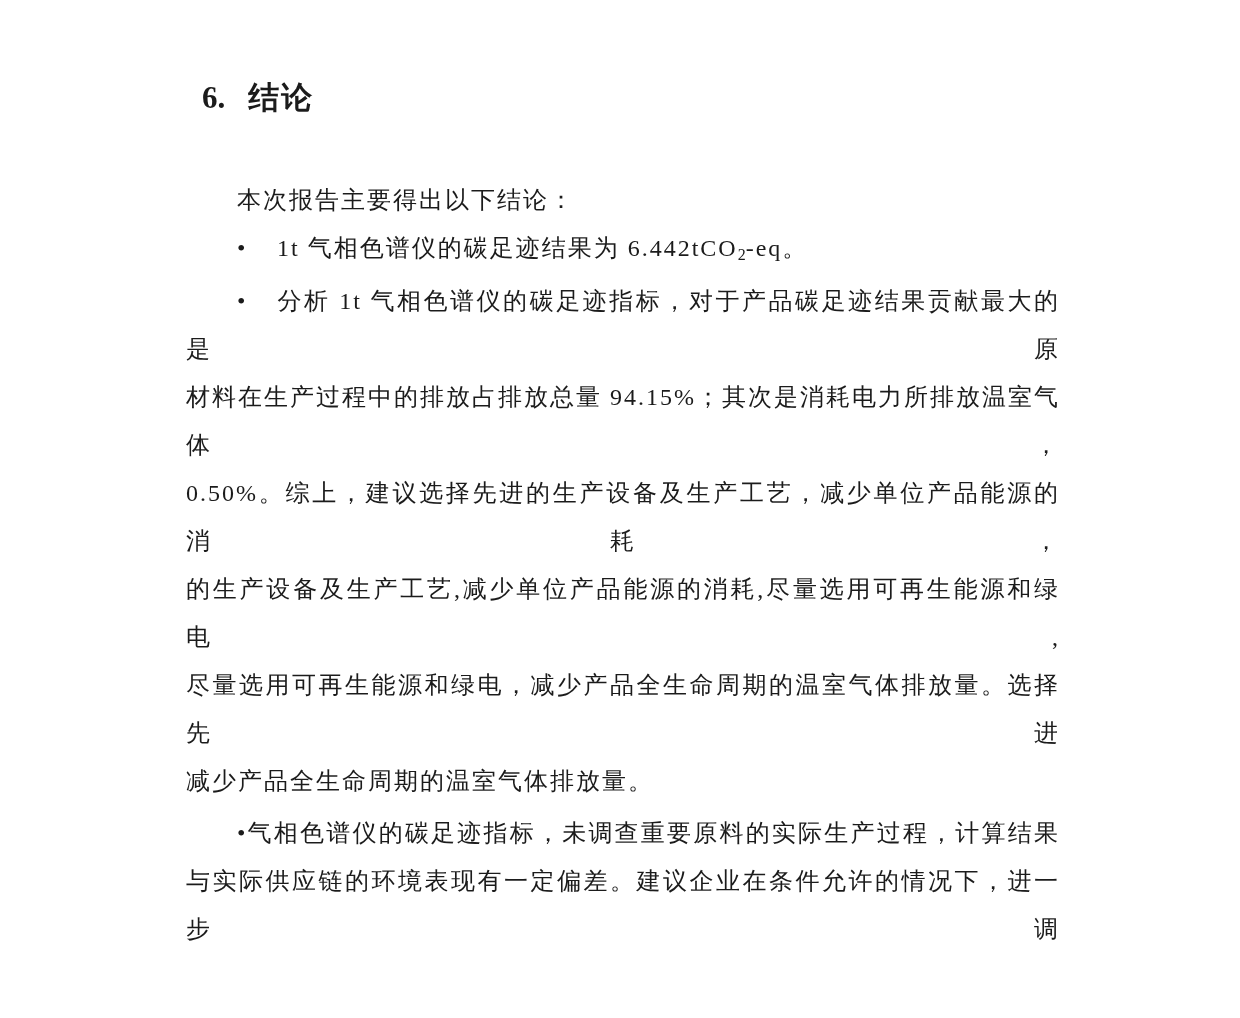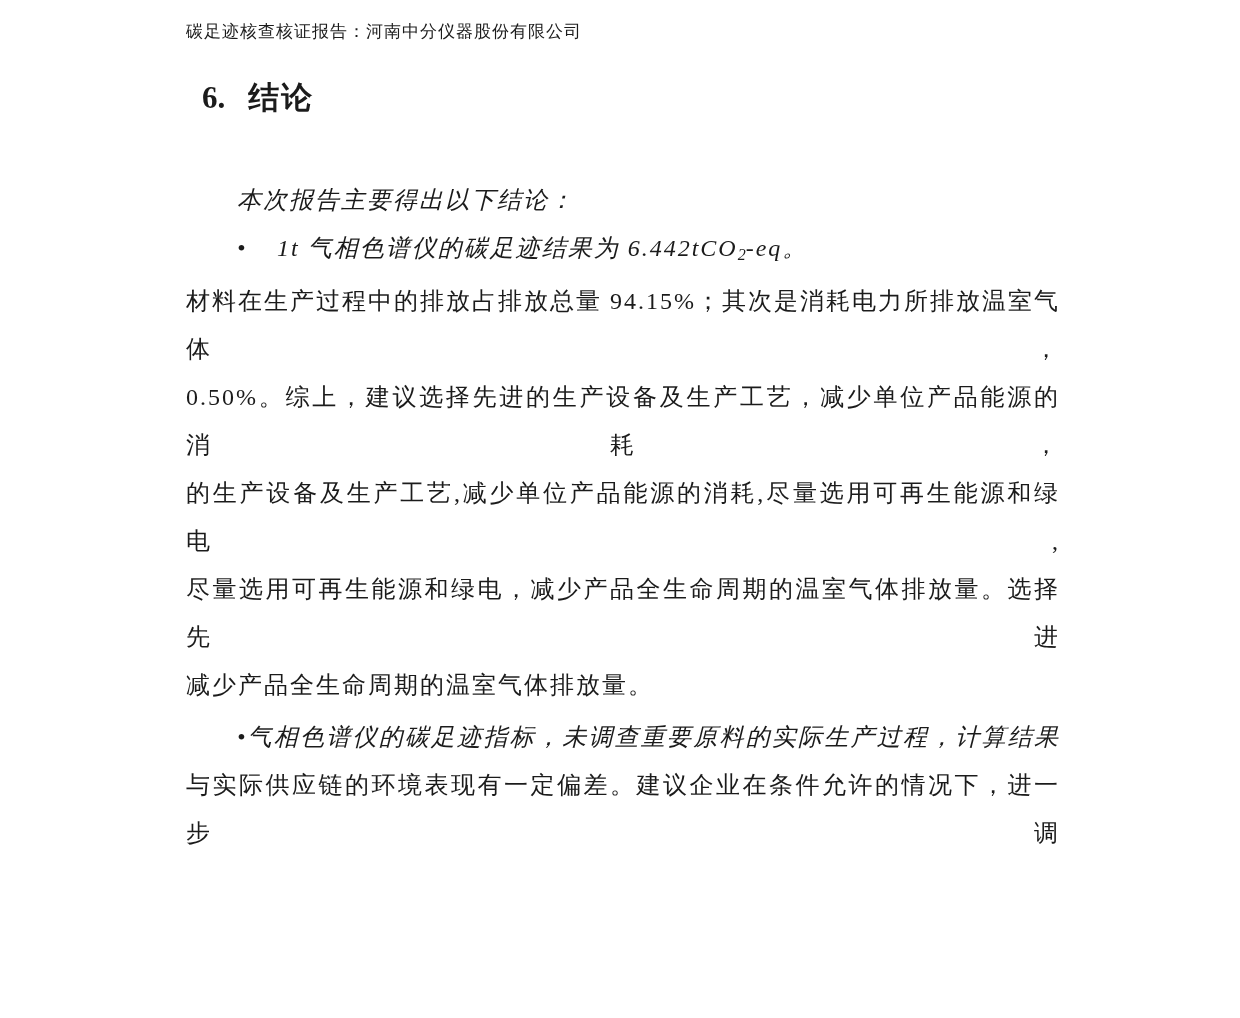--- a/index.html
+++ b/index.html
@@ -47,21 +47,21 @@
     line-height: 48px;
     letter-spacing: 2px;
     white-space: nowrap;
   }
   
   .just {
     white-space: normal;
     text-align: justify;
     text-align-last: justify;
   }
-  .ind { text-indent: 51px; font-style: italic; }
+  .ind { text-indent: 51px; }
   .tab {
     display: inline-block;
     width: 40px;
     text-align: left;
     text-indent: 0;
     letter-spacing: 0;
   }
   .para-analysis { margin-top: 5px; }
   .para-supply   { margin-top: 4px; }
   sub.co2 {
@@ -69,35 +69,37 @@
     line-height: 0;
     vertical-align: -4px;
     letter-spacing: 0;
   }
 </style>
 </head>
 <body>
 
 <div class="page">
 
-  <div class="doc-header">碳足迹核查核证报告：河南中分仪器股份有限公司</div>
 
   <div class="sec-heading">
     <span class="num">6.</span><span class="ttl">结论</span>
   </div>
 
   <div class="body-text">
 
     <div class="ln ind">本次报告主要得出以下结论：</div>
 
     <div class="ln ind">
       <span class="tab">•</span><span>1t 气相色谱仪的碳足迹结果为 6.442tCO</span><sub class="co2">2</sub><span>-eq。</span>
     </div>
 
     <div class="para-analysis">
+      <div class="ln ind just">
+        <span class="tab">•</span><span>分析 1t 气相色谱仪的碳足迹指标，对于产品碳足迹结果贡献最大的是原</span>
+      </div>
       <div class="ln just">材料在生产过程中的排放占排放总量 94.15%；其次是消耗电力所排放温室气体，</div>
       <div class="ln just">0.50%。综上，建议选择先进的生产设备及生产工艺，减少单位产品能源的消耗，</div>
       <div class="ln just">的生产设备及生产工艺,减少单位产品能源的消耗,尽量选用可再生能源和绿电,</div>
       <div class="ln just">尽量选用可再生能源和绿电，减少产品全生命周期的温室气体排放量。选择先进</div>
       <div class="ln">减少产品全生命周期的温室气体排放量。</div>
     </div>
 
     <div class="para-supply">
       <div class="ln ind just">•气相色谱仪的碳足迹指标，未调查重要原料的实际生产过程，计算结果</div>
       <div class="ln just">与实际供应链的环境表现有一定偏差。建议企业在条件允许的情况下，进一步调</div>

